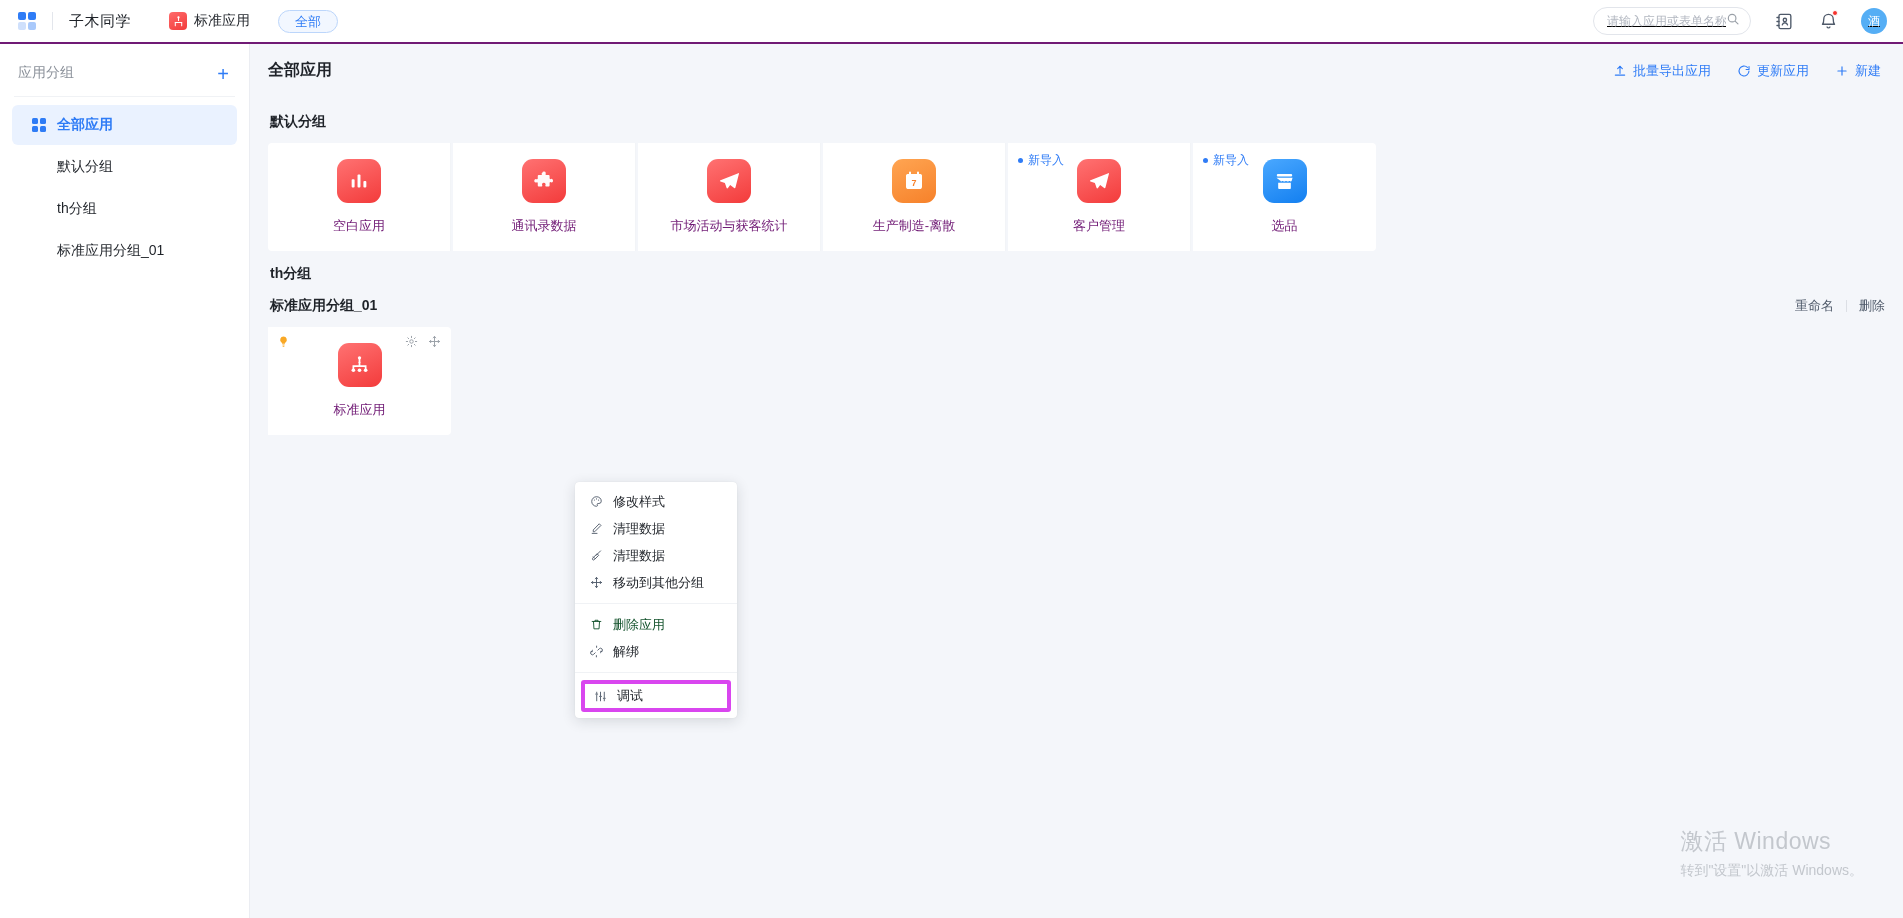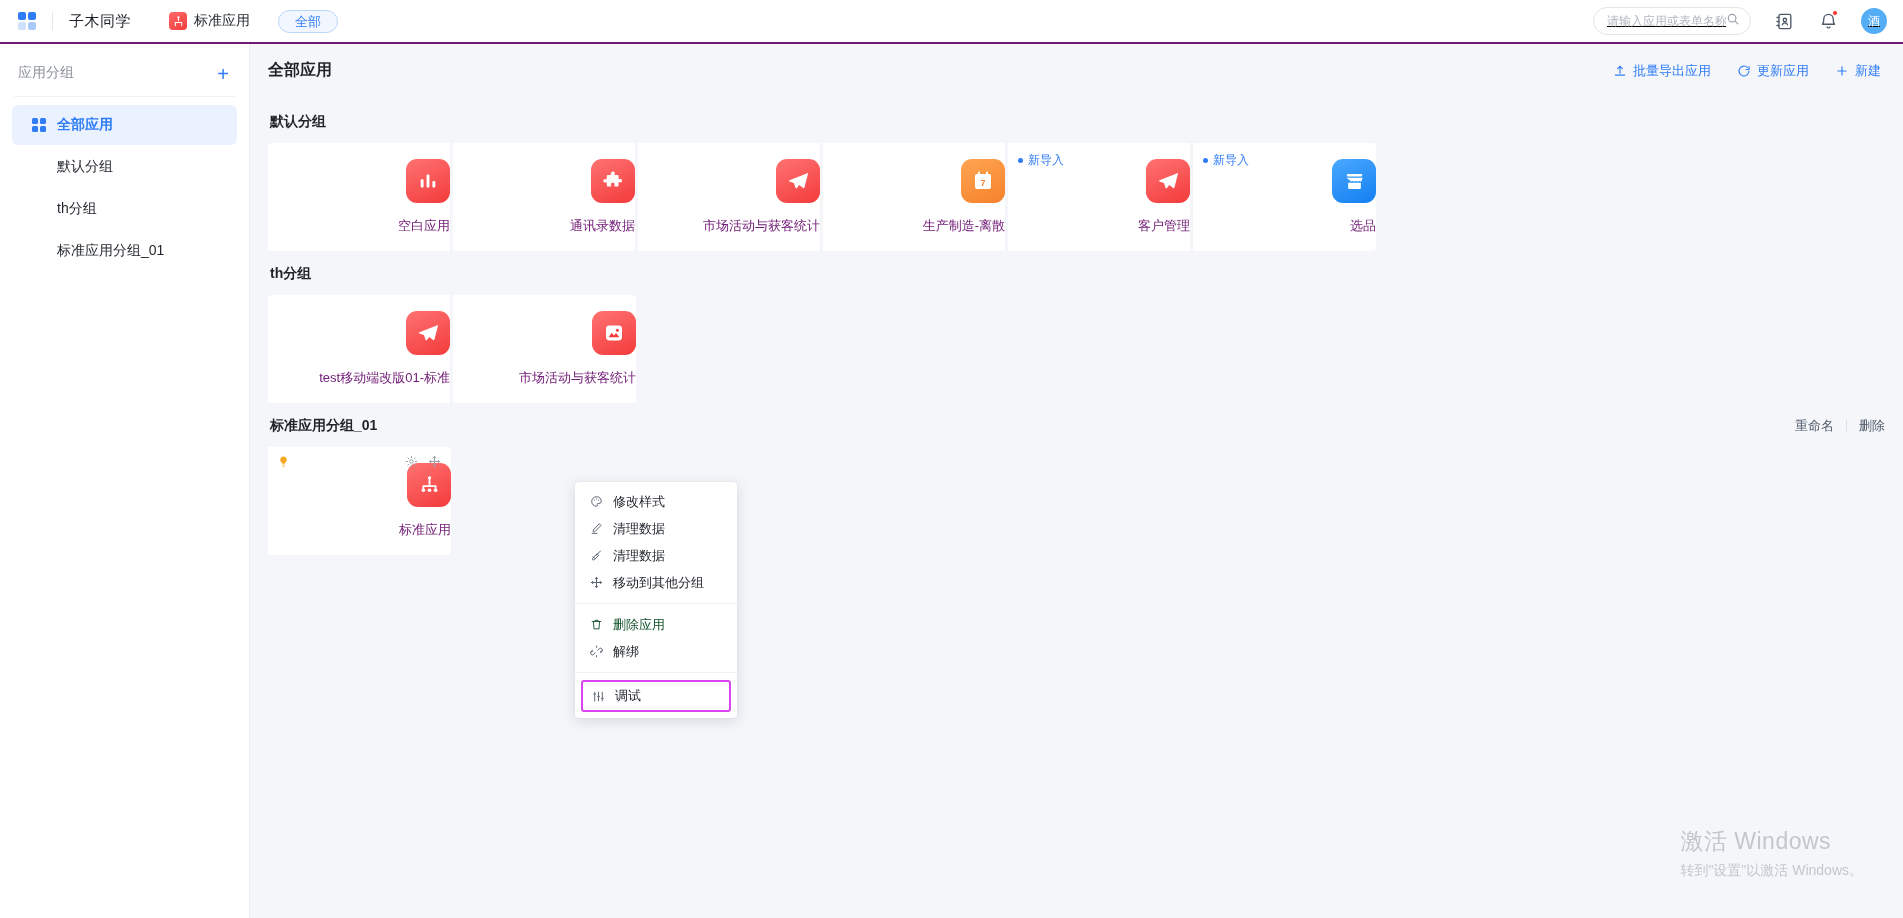--- a/index.html
+++ b/index.html
@@ -111,21 +111,21 @@
     margin: 14px 0 12px 2px;
   }
   .group-ops { margin-left:auto; display:flex; align-items:center; gap:12px; font-weight:normal; font-size:13px; color:#4e5969; }
   .group-ops .gsep { width:1px; height:12px; background:#dcdfe5; }
   .group-ops span { cursor:pointer; }
 
   .card-row { display:flex; gap:2px; flex-wrap:nowrap; }
   .card {
     width: 183px; height: 108px;
     background:#fff;
-    display:flex; flex-direction:column; align-items:flex-end; justify-content:center;
+    display:flex; flex-direction:column; align-items:center; justify-content:center;
     position:relative; cursor:pointer;
     border-right: 1px solid #f2f4f7;
   }
   .card:first-child { border-radius: 4px 0 0 4px; }
   .card:last-child { border-radius: 0 4px 4px 0; border-right:0; }
   .card .app-ico {
     width: 44px; height: 44px; border-radius: 11px;
     display:flex; align-items:center; justify-content:center;
     margin-bottom: 14px;
   }
@@ -159,21 +159,21 @@
     z-index: 30;
   }
   .ctx-item {
     height: 27px; display:flex; align-items:center; gap:10px;
     padding: 0 14px; font-size: 13px; color:#1f2329; cursor:pointer;font-family:Liberation Serif, serif;
   }
   .ctx-item .ci { width:14px; display:flex; align-items:center; justify-content:center; color:#4e5969; flex:none; }
   .ctx-item.danger, .ctx-item.danger .ci { color:#14532d; }
   .ctx-div { height:1px; background:#f0f2f5; margin: 7px 0; }
   .ctx-item.highlight {
-    border: 2px solid #d946ef; border-radius: 3px;
+    border: 4px solid #d946ef; border-radius: 3px;
     margin: 0 6px 0 6px; height: 32px; padding: 0 8px;
   }
 
   
   .watermark {
     position:absolute; right: 40px; bottom: 38px;
     color:#c3c7cd; text-align:left; user-select:none;
   }
   .watermark .w1 { font-size: 23px; letter-spacing: .5px; }
   .watermark .w2 { font-size: 14px; margin-top: 5px; }
@@ -377,42 +377,20 @@
               <path d="M3.6 8.2h16.8l-.9 3c-.2.7-.9 1-1.5.6-.5-.3-1.1-.3-1.6 0-.6.4-1.4.4-2 0-.5-.3-1.1-.3-1.6 0-.6.4-1.4.4-2 0-.5-.3-1.1-.3-1.6 0-.6.4-1.3.1-1.5-.6z"></path>
               <path d="M5.4 13.4h13.2v5.4c0 .6-.5 1-1 1H6.4c-.6 0-1-.4-1-1z"></path>
             </svg>
           </span>
           <span class="app-label">选品</span>
         </div>
       </div>
 
       <div class="group-head">
         <span>th分组</span>
-      </div>
-      <div class="card-row">
-
-        <div class="card">
-          <span class="app-ico ico-red">
-            <svg width="23" height="23" viewBox="0 0 24 24" fill="#fff">
-              <path d="M21.2 3.3 2.6 10.6c-.7.3-.7 1.2 0 1.4l4.6 1.6 1.7 5c.2.7 1.1.8 1.5.2l2.3-3.1 4.2 3.1c.5.4 1.2.1 1.3-.5l3.6-14.2c.2-.6-.4-1.1-.9-.8z"></path>
-            </svg>
-          </span>
-          <span class="app-label">test移动端改版01-标准</span>
-        </div>
-
-        <div class="card">
-          <span class="app-ico ico-red">
-            <svg width="24" height="24" viewBox="0 0 24 24">
-              <rect x="4" y="4.6" width="16" height="14.8" rx="3.4" fill="#fff"></rect>
-              <circle cx="15.4" cy="9.2" r="1.5" fill="#f33b3b"></circle>
-              <path d="M6.6 16.2l3.1-4.4 2.3 2.6 2-2.4 3.4 4.2z" fill="#f33b3b"></path>
-            </svg>
-          </span>
-          <span class="app-label">市场活动与获客统计</span>
-        </div>
       </div>
 
       <div class="group-head">
         <span>标准应用分组_01</span>
         <span class="group-ops">
           <span>重命名</span>
           <i class="gsep"></i>
           <span>删除</span>
         </span>
       </div>

